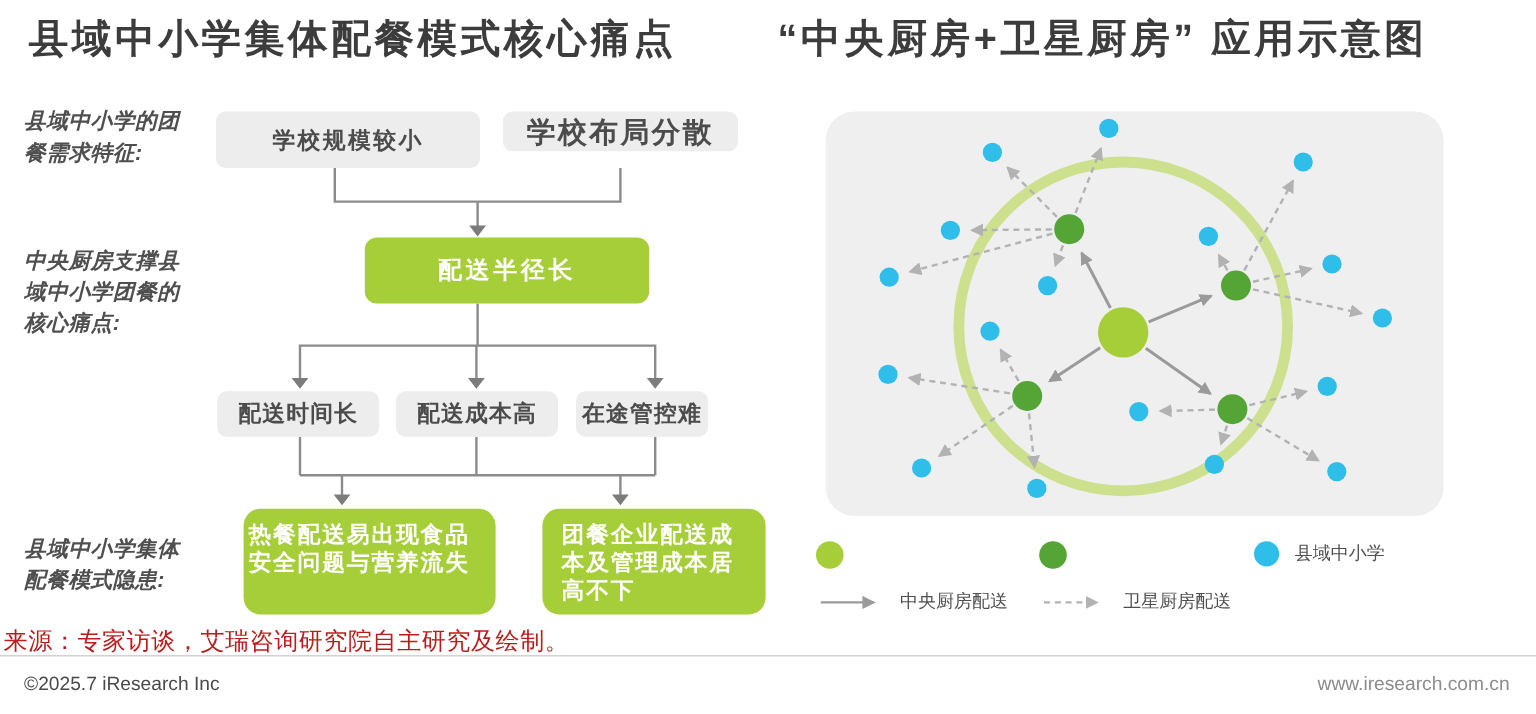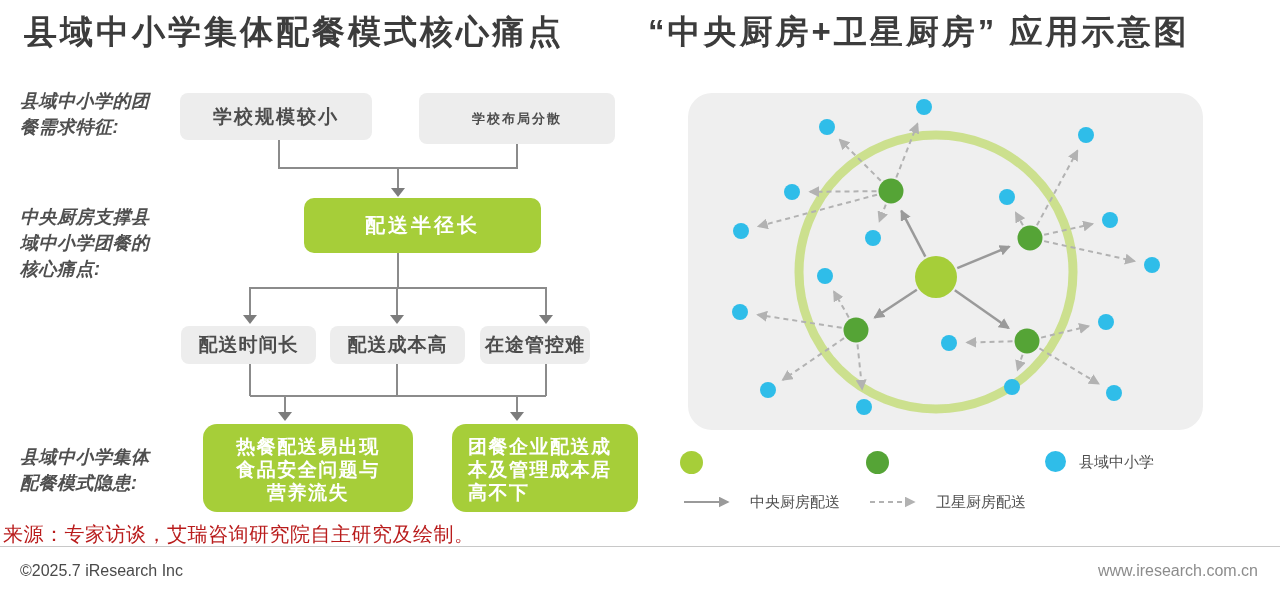--- a/index.html
+++ b/index.html
@@ -19,36 +19,36 @@
     width:138px;line-height:1.45;letter-spacing:.5px;
   }
   .lbl-demand{left:20px;top:88px;}
   .lbl-painpoint{left:20px;top:204px;}
   .lbl-risk{left:20px;top:444px;}
   
   .gbox{
     background:#ededed;border-radius:8px;color:#4c4c4c;font-weight:700;
     display:flex;align-items:center;justify-content:center;letter-spacing:2px;
   }
-  .box-scale{left:180px;top:93px;width:192px;height:47px;font-size:19px;}
-  .box-layout{left:419px;top:93px;width:196px;height:51px;font-size:13px;}
+  .box-scale{left:180px;top:93px;width:220px;height:47px;font-size:19px;}
+  .box-layout{left:419px;top:93px;width:196px;height:33px;font-size:24px;}
   .box-time{left:181px;top:326px;width:135px;height:38px;font-size:19px;letter-spacing:1px;}
   .box-cost{left:330px;top:326px;width:135px;height:38px;font-size:19px;letter-spacing:1px;}
   .box-control{left:480px;top:326px;width:110px;height:38px;font-size:19px;letter-spacing:1px;}
   
   .greenbox{background:#a6ce39;color:#ffffff;font-weight:700;margin-left:24px;}
   .box-radius{
     left:280px;top:198px;width:237px;height:55px;border-radius:10px;
     display:flex;align-items:center;justify-content:center;font-size:20px;letter-spacing:3px;
   }
   .riskbox{
     border-radius:14px;font-size:19px;letter-spacing:1.5px;line-height:1.22;
     box-sizing:border-box;height:88px;
   }
-  .box-risk1{left:179px;top:424px;width:210px;padding:11px 33px;text-align:center;}
+  .box-risk1{left:179px;top:424px;width:210px;padding:11px 4px;}
   .box-risk2{left:428px;top:424px;width:186px;padding:11px 16px;}
   
   .cline{stroke:#8b8b8b;stroke-width:2;fill:none;}
   .ahead{fill:#7c7c7c;}
   
   .net-panel{left:688px;top:93px;width:515px;height:337px;background:#efefef;border-radius:24px;}
   
   .legend-item{display:flex;gap:13px;}
   .dot{border-radius:50%;flex:0 0 auto;}
   .dot-central{width:23px;height:23px;background:#a6ce39;margin-top:3px;}

